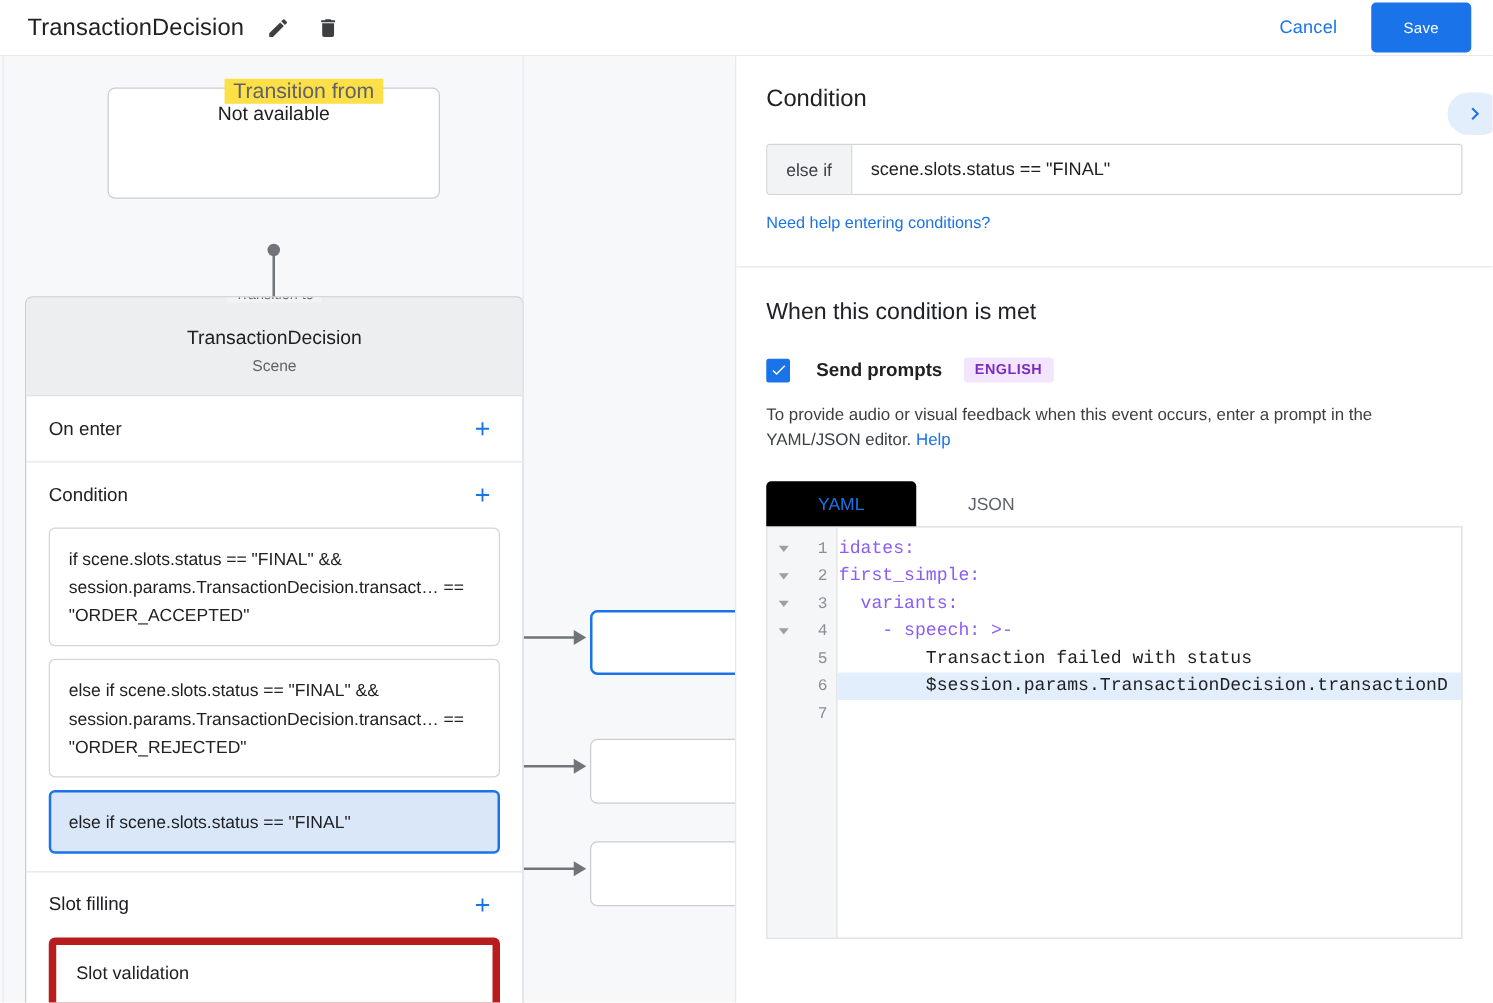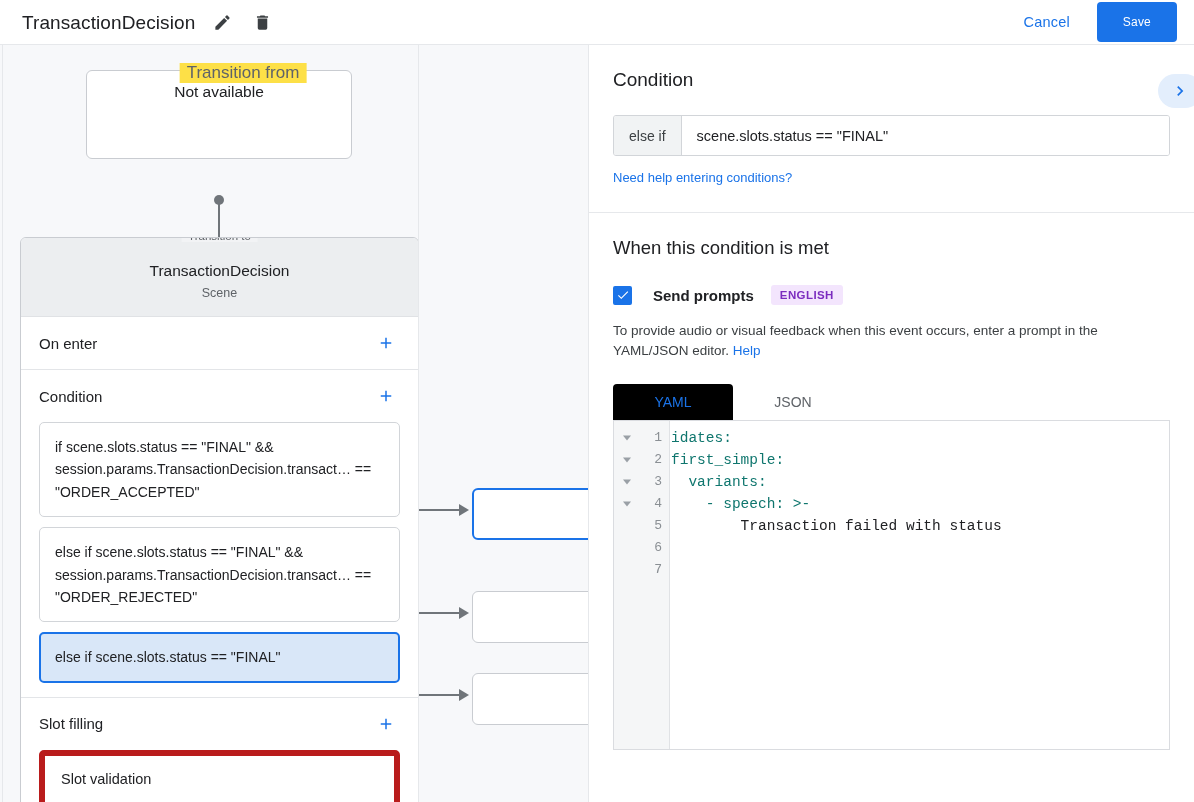--- a/index.html
+++ b/index.html
@@ -237,21 +237,21 @@
     width: 0; height: 0; border-left: 4.5px solid transparent;
     border-right: 4.5px solid transparent; border-top: 5px solid #9aa0a6;
   }
   #code-lines { flex: 1; padding-top: 6px; overflow: hidden; }
   .code-row {
     height: 22px; line-height: 22px; font-size: 14.5px;
     font-family: "Liberation Mono", monospace; white-space: pre;
     padding-left: 1px;
   }
   .code-row.hl { background: #e3eefc; }
-  .tok-key { color: #0f766e; }
+  .tok-key { color: #8b5cf6; }
   .tok-plain { color: #202124; }
 </style>
 </head>
 <body>
 
 <div id="topbar">
   <div id="topbar-left">
     <span id="scene-title">TransactionDecision</span>
     <span class="iconbtn">
       <svg width="19" height="19" viewBox="0 0 24 24">
@@ -419,17 +419,18 @@
           <div class="gutter-row">
             <span>7</span>
           </div>
         </div>
       <div id="code-lines">
           <div class="code-row"><span class="tok-key">idates:</span></div>
           <div class="code-row"><span class="tok-key">first_simple:</span></div>
           <div class="code-row"><span class="tok-key">  variants:</span></div>
           <div class="code-row"><span class="tok-key">    - speech: &gt;-</span></div>
           <div class="code-row"><span class="tok-plain">        Transaction failed with status</span></div>
+          <div class="code-row hl"><span class="tok-plain">        $session.params.TransactionDecision.transactionD</span></div>
           <div class="code-row"><span class="tok-plain"></span></div>
         </div>
     </div>
   </div>
 </div>
 
 </body></html>

